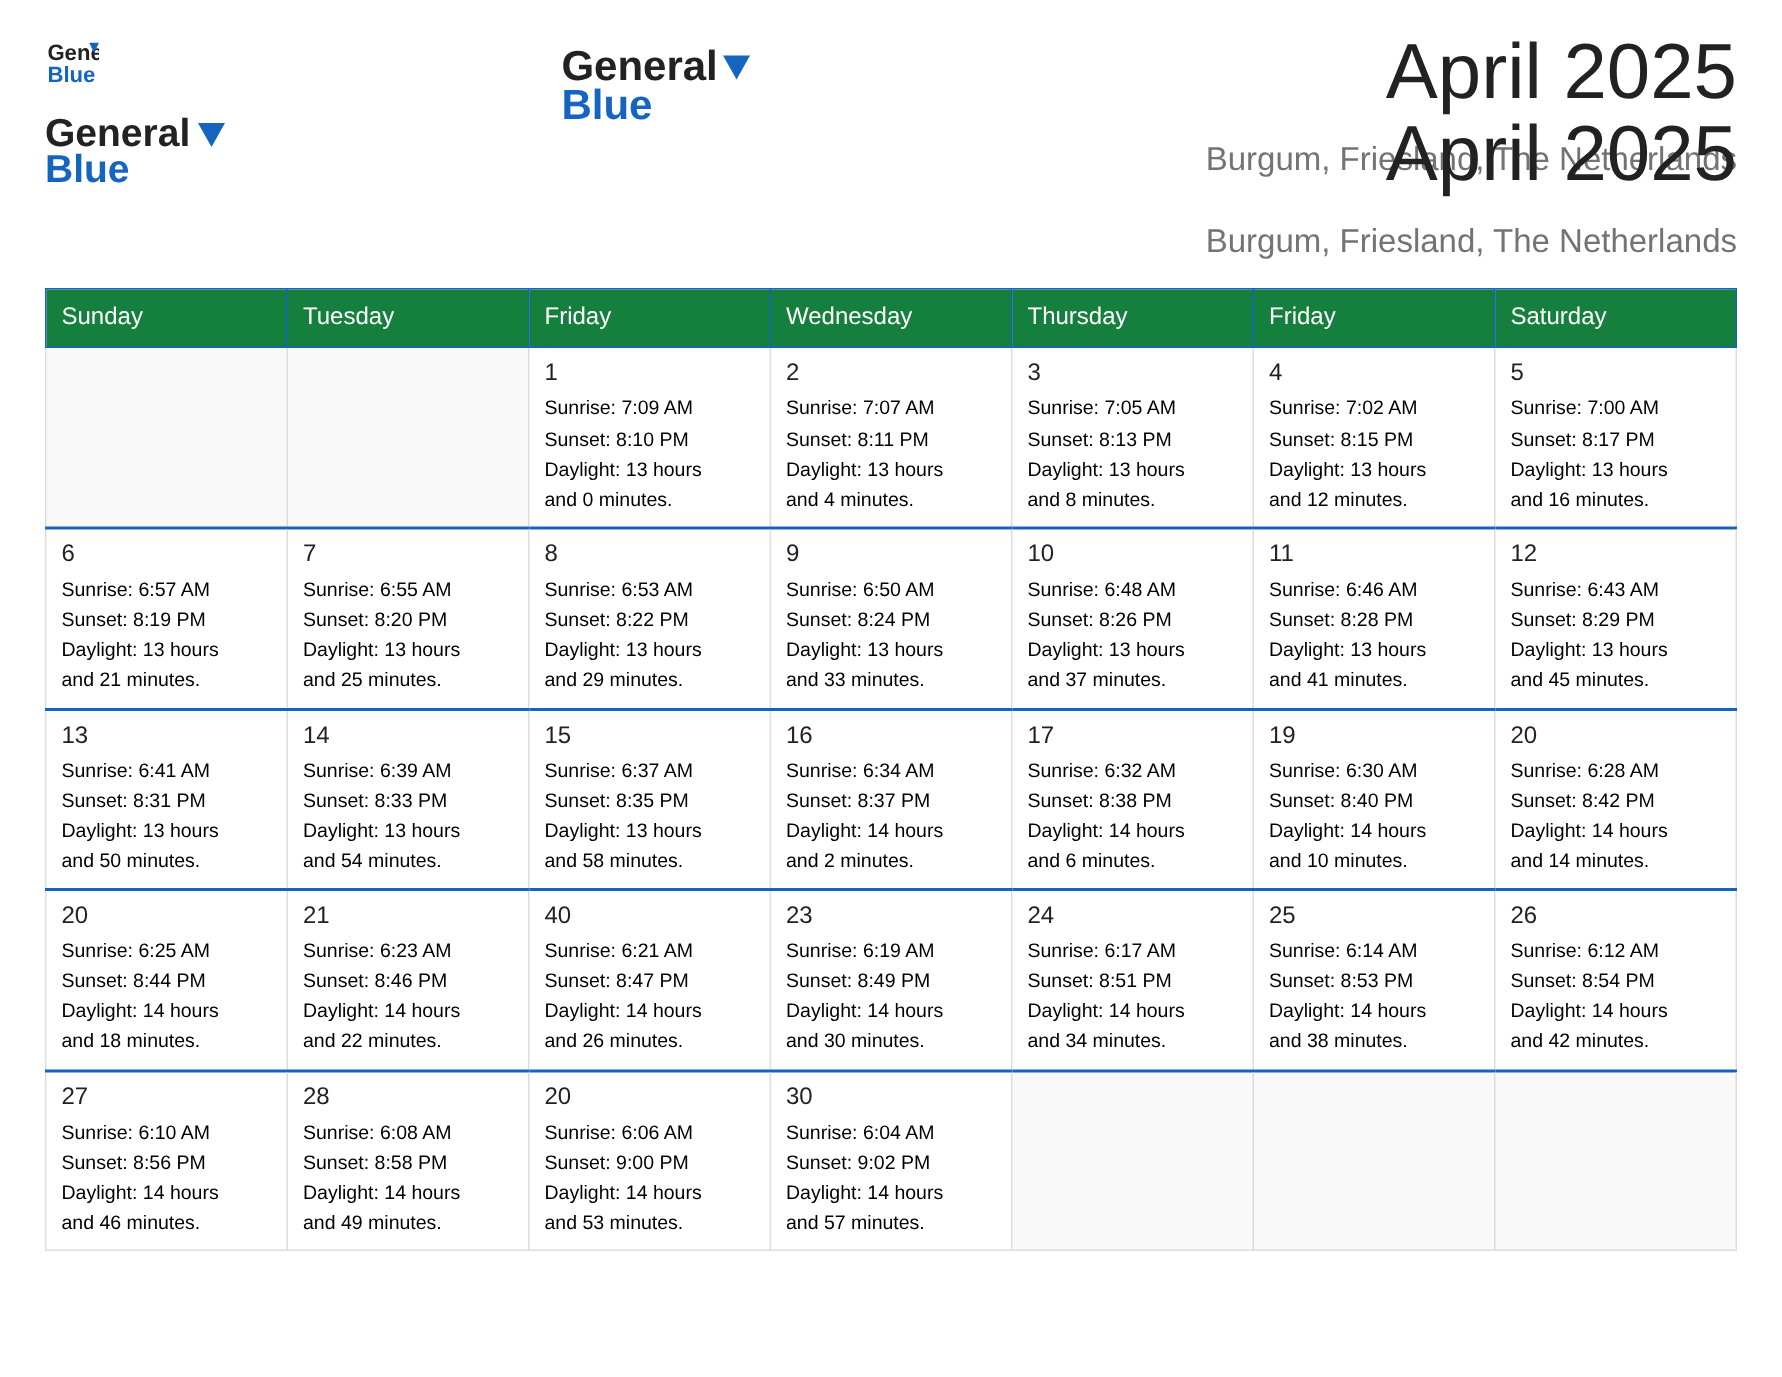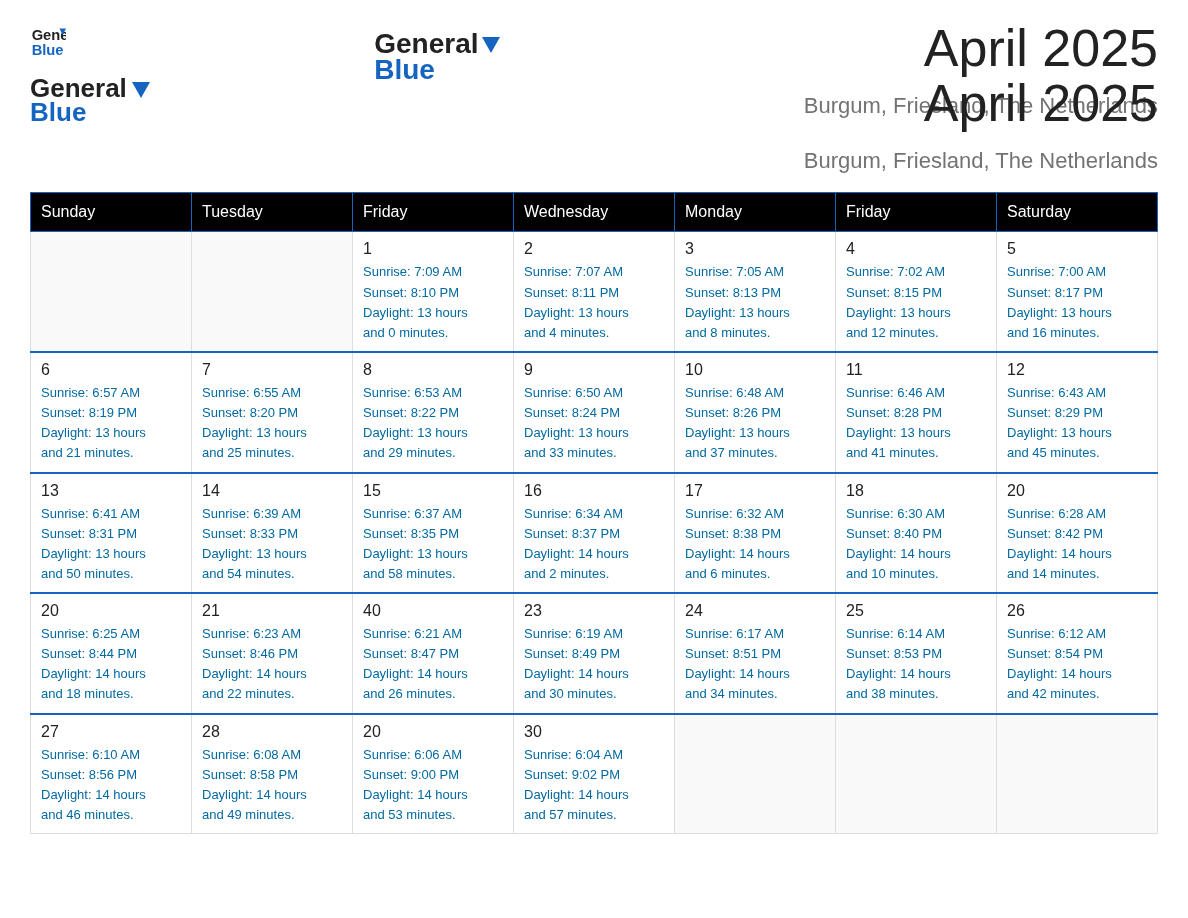--- a/index.html
+++ b/index.html
@@ -30,21 +30,21 @@
       font-size: 22px;
       color: #737373;
       margin-top: 16px;
     }
     .calendar {
       width: 100%;
       border-collapse: collapse;
       border: 1px solid #bbb;
     }
     .calendar th {
-      background-color: #000000;
+      background-color: #15803d;
       color: #fff;
       font-size: 16px;
       font-weight: normal;
       padding: 10px 10px;
       text-align: left;
       border: 1px solid #1565c0;
     }
     .calendar td {
       vertical-align: top;
       padding: 8px 10px;
@@ -55,21 +55,21 @@
       color: #333;
     }
     .day-number {
       font-size: 16px;
       font-weight: normal;
       color: #222;
       margin-bottom: 4px;
       display: block;
     }
     .sun-info {
-      color: #0369a1;
+      color: #000000;
       font-size: 13px;
       line-height: 1.55;
     }
     .empty-cell {
       background: #f9f9f9;
     }
     .row-divider td {
       border-top: 2px solid #1565c0;
     }
     
@@ -173,21 +173,21 @@
   </div>
 </div>
 
 <table class="calendar">
   <thead>
     <tr>
     <th>Sunday</th>
         <th>Tuesday</th>
         <th>Friday</th>
         <th>Wednesday</th>
-        <th>Monday</th>
+        <th>Thursday</th>
         <th>Friday</th>
         <th>Saturday</th>
       </tr>
   </thead>
   <tbody id="calendar-body">
   <tr>
         <td class="empty-cell"></td>
         <td class="empty-cell"></td>
         <td>
           <span class="day-number">1</span>
@@ -255,21 +255,21 @@
         </td>
         <td>
           <span class="day-number">16</span>
           <div class="sun-info">Sunrise: 6:34 AM<br>Sunset: 8:37 PM<br>Daylight: 14 hours<br>and 2 minutes.</div>
         </td>
         <td>
           <span class="day-number">17</span>
           <div class="sun-info">Sunrise: 6:32 AM<br>Sunset: 8:38 PM<br>Daylight: 14 hours<br>and 6 minutes.</div>
         </td>
         <td>
-          <span class="day-number">18</span>
+          <span class="day-number">19</span>
           <div class="sun-info">Sunrise: 6:30 AM<br>Sunset: 8:40 PM<br>Daylight: 14 hours<br>and 10 minutes.</div>
         </td>
         <td>
           <span class="day-number">20</span>
           <div class="sun-info">Sunrise: 6:28 AM<br>Sunset: 8:42 PM<br>Daylight: 14 hours<br>and 14 minutes.</div>
         </td>
       </tr>
       <tr class="row-divider">
         <td>
           <span class="day-number">20</span>

